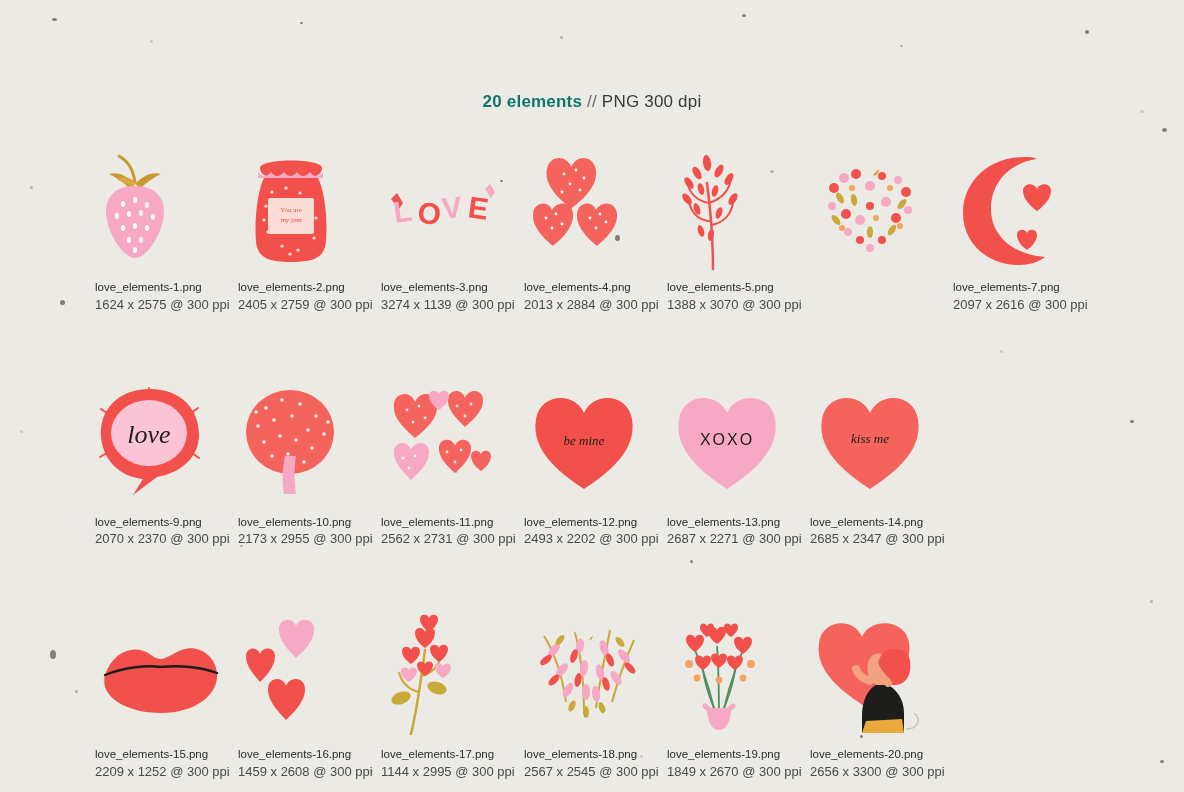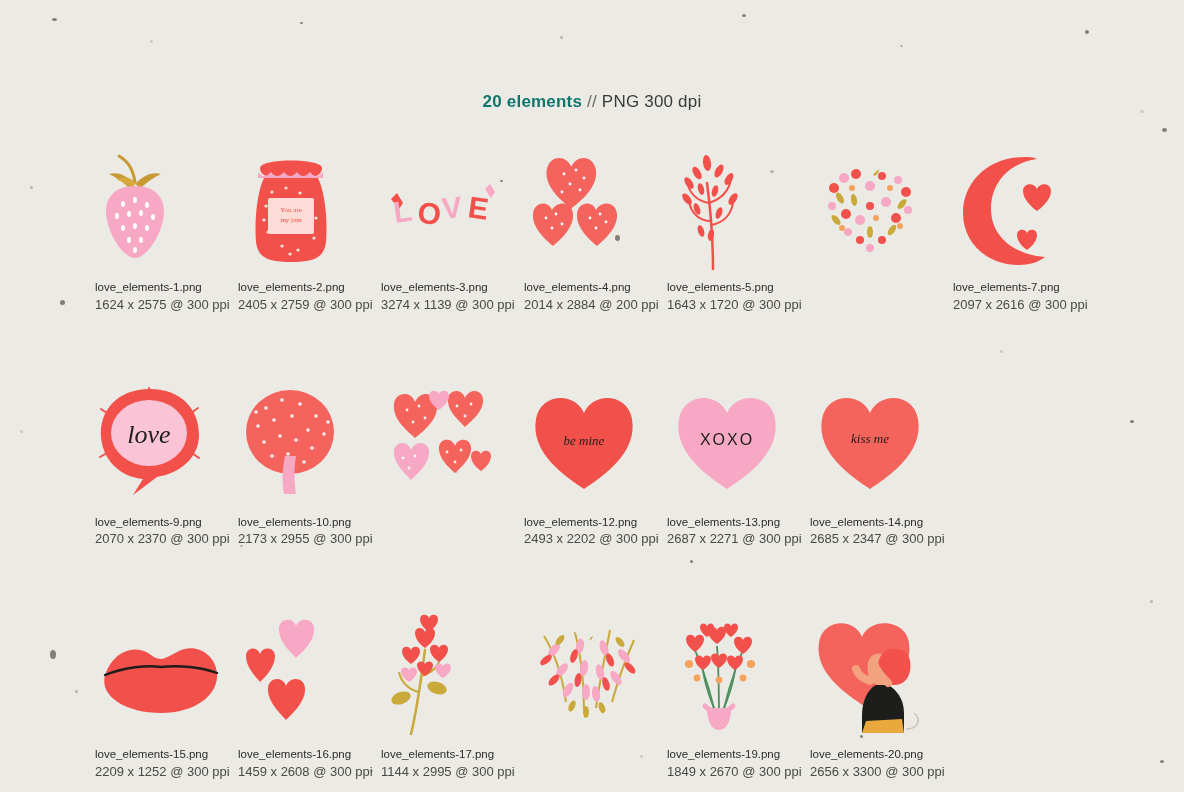--- a/index.html
+++ b/index.html
@@ -186,21 +186,21 @@
               <circle cx="38" cy="76" r="1.4"></circle>
                 <circle cx="66" cy="70" r="1.4"></circle>
                 <circle cx="76" cy="66" r="1.4"></circle>
               <circle cx="72" cy="80" r="1.4"></circle>
                 <circle cx="82" cy="74" r="1.4"></circle>
             </g>
           </svg>
         </div>
         <div class="caption">
           <div>love_elements-4.png</div>
-          <div class="dim">2014 x 2884 @ 200 ppi</div>
+          <div class="dim">2013 x 2884 @ 300 ppi</div>
         </div>
       </div>
 
       <div class="cell">
         <div class="art">
           <svg width="90" height="130" viewBox="0 0 90 130">
             <path d="M46 126 C46 100 44 70 40 40" stroke="#f2514b" stroke-width="2.5" fill="none" stroke-linecap="round"></path>
             <path d="M42 60 C30 58 22 50 20 38" stroke="#f2514b" stroke-width="2" fill="none"></path>
             <path d="M44 78 C32 78 24 70 22 58" stroke="#f2514b" stroke-width="2" fill="none"></path>
             <path d="M42 60 C54 56 62 48 64 36" stroke="#f2514b" stroke-width="2" fill="none"></path>
@@ -217,21 +217,21 @@
               <ellipse cx="48" cy="48" rx="3" ry="6" transform="rotate(15 48 48)"></ellipse>
               <ellipse cx="30" cy="66" rx="3" ry="6" transform="rotate(-20 30 66)"></ellipse>
               <ellipse cx="52" cy="70" rx="3" ry="6" transform="rotate(20 52 70)"></ellipse>
               <ellipse cx="44" cy="92" rx="3" ry="6" transform="rotate(10 44 92)"></ellipse>
               <ellipse cx="34" cy="88" rx="3" ry="6" transform="rotate(-18 34 88)"></ellipse>
             </g>
           </svg>
         </div>
         <div class="caption">
           <div>love_elements-5.png</div>
-          <div class="dim">1643 x 1720 @ 300 ppi</div>
+          <div class="dim">1388 x 3070 @ 300 ppi</div>
         </div>
       </div>
 
       <div class="cell">
         <div class="art">
           <svg width="118" height="112" viewBox="0 0 118 112">
             <defs>
               <clipPath id="fh">
                 <path d="M59 30 C50 6 16 8 12 34 C6 68 40 92 59 104 C78 92 112 68 106 34 C102 8 68 6 59 30 Z"></path>
               </clipPath>
@@ -379,20 +379,24 @@
               <circle cx="84" cy="36" r="1.4"></circle>
                 <circle cx="22" cy="78" r="1.4"></circle>
                 <circle cx="34" cy="76" r="1.4"></circle>
               <circle cx="28" cy="88" r="1.4"></circle>
                 <circle cx="66" cy="72" r="1.4"></circle>
                 <circle cx="80" cy="70" r="1.4"></circle>
               <circle cx="74" cy="82" r="1.4"></circle>
             </g>
           </svg>
         </div>
+        <div class="caption">
+          <div>love_elements-11.png</div>
+          <div class="dim">2562 x 2731 @ 300 ppi</div>
+        </div>
       </div>
 
       <div class="cell">
         <div class="art">
           <svg width="120" height="110" viewBox="0 0 120 110">
             <path d="M60 26 C51 4 16 6 12 32 C6 66 42 90 60 102 C78 90 114 66 108 32 C104 6 69 4 60 26 Z" fill="#f2514b"></path>
             <text x="60" y="58" font-family="'Liberation Serif',serif" font-style="italic" font-size="13" fill="#1d1d1b" text-anchor="middle">be mine</text>
           </svg>
         </div>
         <div class="caption">
@@ -525,20 +529,24 @@
                 <ellipse cx="36" cy="24" rx="3" ry="6" transform="rotate(40 36 24)"></ellipse>
                 <ellipse cx="66" cy="18" rx="3" ry="6"></ellipse>
                 <ellipse cx="96" cy="26" rx="3" ry="6" transform="rotate(-40 96 26)"></ellipse>
                 <ellipse cx="48" cy="90" rx="3" ry="6" transform="rotate(25 48 90)"></ellipse>
                 <ellipse cx="78" cy="92" rx="3" ry="6" transform="rotate(-20 78 92)"></ellipse>
                 <ellipse cx="62" cy="96" rx="3" ry="6"></ellipse>
               </g>
             </g>
           </svg>
         </div>
+        <div class="caption">
+          <div>love_elements-18.png</div>
+          <div class="dim">2567 x 2545 @ 300 ppi</div>
+        </div>
       </div>
 
       <div class="cell">
         <div class="art">
           <svg width="104" height="126" viewBox="0 0 104 126">
             <g stroke="#4f8f5e" stroke-width="1.8" fill="none">
               <path d="M50 112 C46 88 38 62 28 38"></path>
               <path d="M52 112 C52 86 52 60 50 34"></path>
               <path d="M54 112 C58 88 66 62 76 38"></path>
               <path d="M52 108 C44 90 38 74 36 58"></path>

